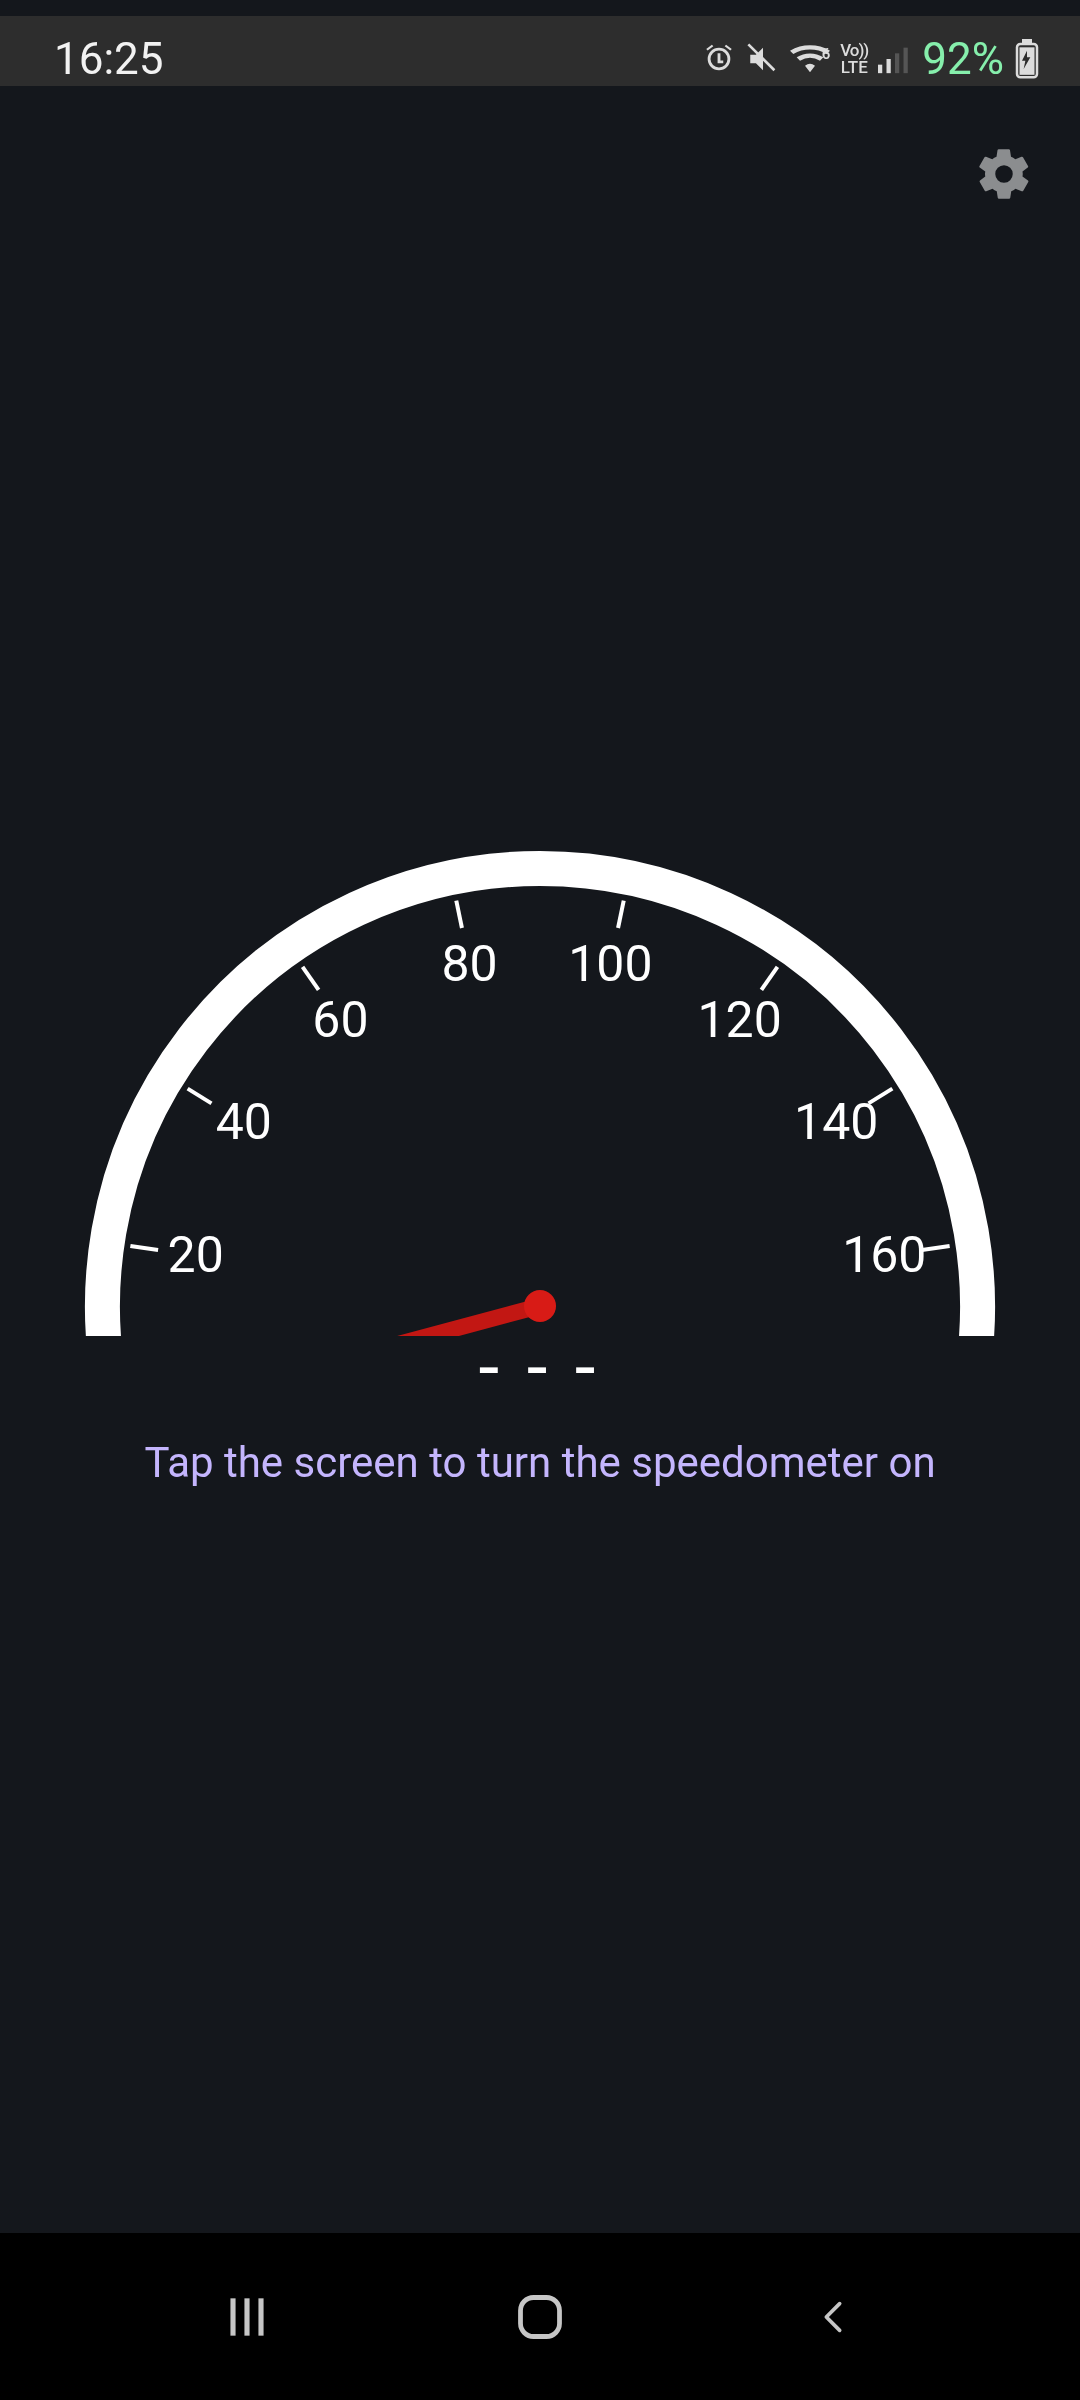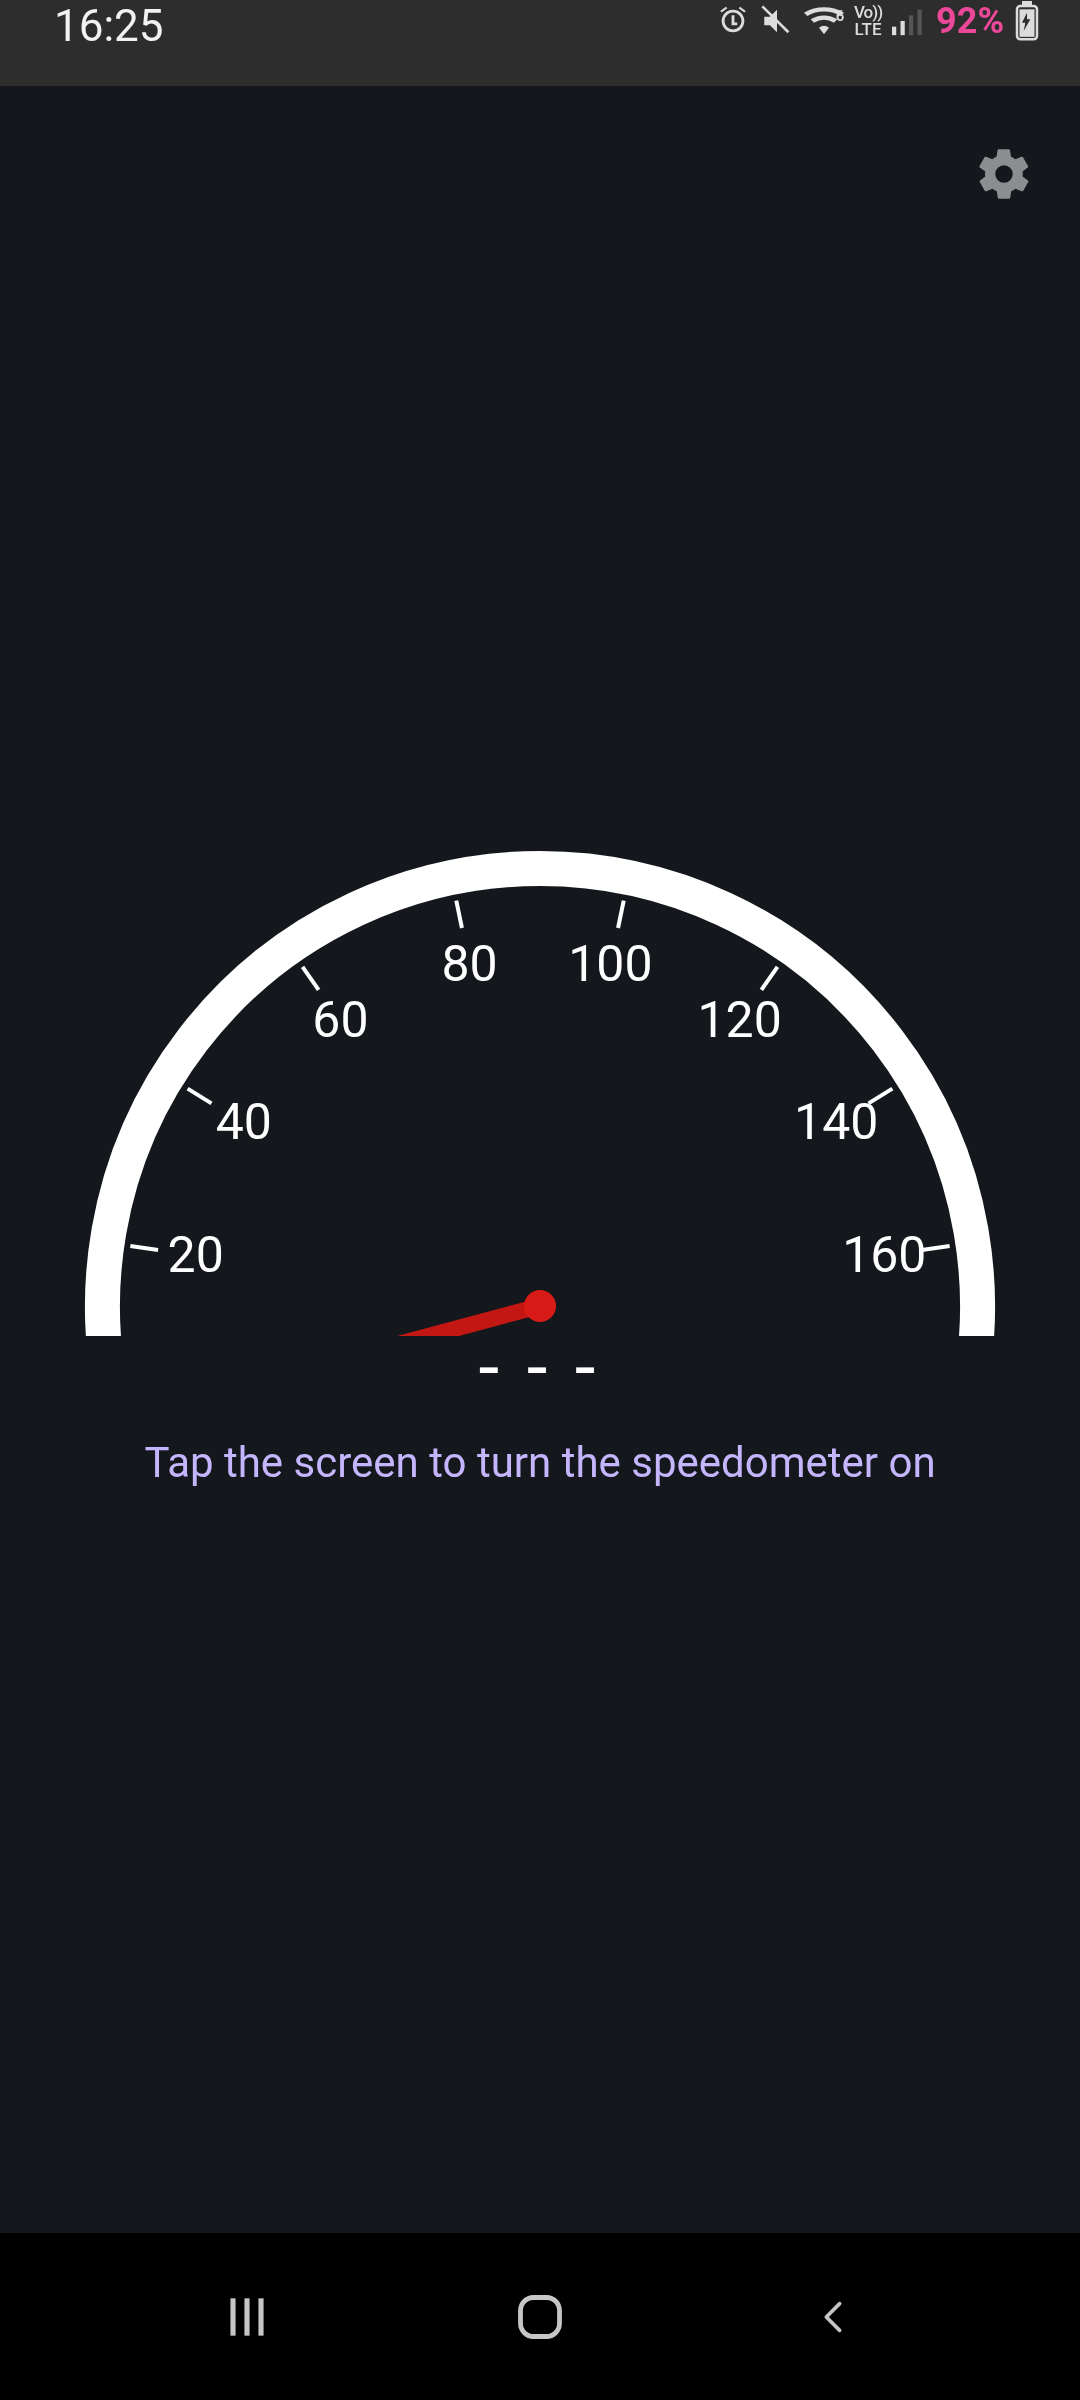--- a/index.html
+++ b/index.html
@@ -8,29 +8,30 @@
     background: #14171c;
     font-family: -apple-system, Roboto, "Segoe UI", sans-serif;
     color: #ffffff;
     position: relative;
   }
   
   .status-bar {
     height: 86px;
     background: #2d2d2d;
     display: flex;
-    align-items: flex-start;
+    align-items: center;
     justify-content: space-between;
     padding: 0 40px 0 54px;
+    margin-top: 16px;
   }
   .status-left { font-size: 44px; font-weight: 400; color:#f2f2f2;}
   .status-right { display: flex; align-items: center; gap: 10px; }
   .status-icons { display: flex; align-items: center; gap: 8px; }
   .status-icons svg { display:block; }
-  .battery-text { font-size: 36px; font-weight: 700; color:#ec4899;}
+  .battery-text { font-size: 44px; font-weight: 400; color:#86efac;}
   .lte-stack { display:flex; flex-direction:column; align-items:center; line-height:1; font-size:18px; color:#dcdcdc; font-weight:500;}
   .lte-stack .top{font-size:17px;letter-spacing:-1px;}
   .lte-stack .bot{font-size:17px;letter-spacing:0px;}
 
   
   .content {
     position: absolute;
     top: 86px;
     left: 0;
     right: 0;

